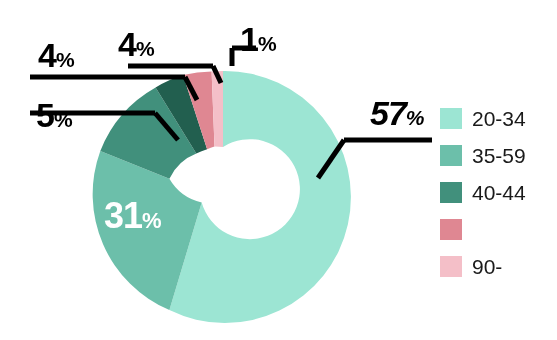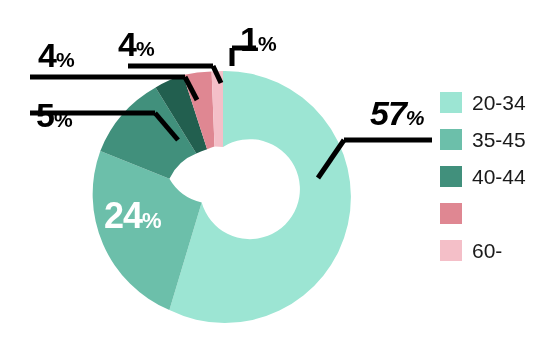--- a/index.html
+++ b/index.html
@@ -27,21 +27,21 @@
     height: 340px;
   }
   .legend {
     position: absolute;
     left: 440px;
     top: 92px;
     width: 117px;
   }
   .legend-item {
     display: flex;
-    align-items: flex-start;
+    align-items: flex-end;
     height: 37px;
   }
   .legend-swatch {
     width: 22px;
     height: 21px;
     flex: 0 0 auto;
     margin-right: 10px;
   }
   .legend-label {
     font-family: "Liberation Sans", sans-serif;
@@ -163,38 +163,38 @@
 
   <div class="pct-label" style="left:118px; top:27px;">
     <span class="num">4</span><span class="sym">%</span>
   </div>
 
   <div class="pct-label" style="left:240px; top:22px;">
     <span class="num">1</span><span class="sym">%</span>
   </div>
 
   <div class="pct-inner" style="left:104px; top:198px;">
-    <span class="num">24</span><span class="sym">%</span>
+    <span class="num">31</span><span class="sym">%</span>
   </div>
 
   <div class="legend">
     <div class="legend-item">
       <span class="legend-swatch" style="background:#9CE5D3;"></span>
       <span class="legend-label">20-34</span>
     </div>
     <div class="legend-item">
       <span class="legend-swatch" style="background:#6CBFAA;"></span>
-      <span class="legend-label">35-45</span>
+      <span class="legend-label">35-59</span>
     </div>
     <div class="legend-item">
       <span class="legend-swatch" style="background:#41907C;"></span>
       <span class="legend-label">40-44</span>
     </div>
     <div class="legend-item">
       <span class="legend-swatch" style="background:#DF8792;"></span>
     </div>
     <div class="legend-item">
       <span class="legend-swatch" style="background:#F4BFC8;"></span>
-      <span class="legend-label">60-</span>
+      <span class="legend-label">90-</span>
     </div>
   </div>
 
 </div>
 
 </body></html>

